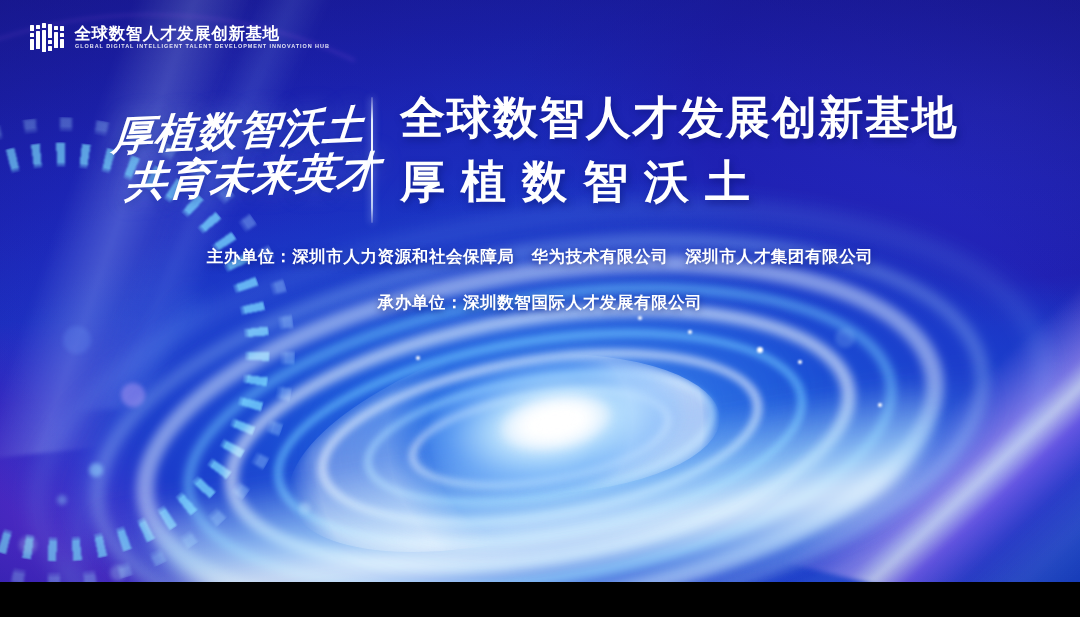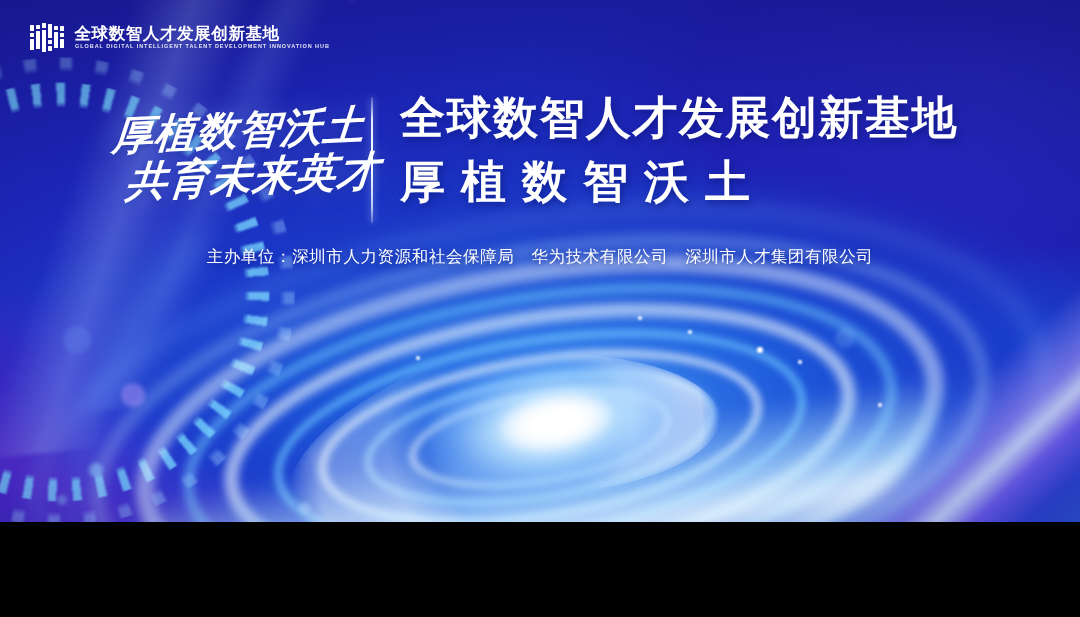--- a/index.html
+++ b/index.html
@@ -3,21 +3,21 @@
 <meta charset="utf-8">
 <style>
   html, body {
     margin: 0;
     padding: 0;
     background: #000;
   }
   #stage {
     position: relative;
     width: 1080px;
-    height: 522px;
+    height: 582px;
     overflow: hidden;
     font-family: "Liberation Sans", "DejaVu Sans", sans-serif;
     background:
       radial-gradient(ellipse 70% 55% at 52% 72%, #1f74e8 0%, #1a55d8 30%, #1b3ccb 55%, transparent 78%),
       radial-gradient(ellipse 60% 45% at 12% 88%, #5a2fd0 0%, #3a25c2 45%, transparent 75%),
       radial-gradient(ellipse 55% 60% at 92% 18%, #2a2bc2 0%, #2222b6 50%, transparent 80%),
       linear-gradient(160deg, #2222b4 0%, #1f28bd 22%, #1b3ac8 48%, #1642cf 70%, #1340c9 100%);
   }
 
   
@@ -353,21 +353,21 @@
 
   
   .org-block {
     position: absolute;
     left: 0; right: 0; top: 248px;
     text-align: center;
   }
   .org-line {
     color: #ffffff;
     font-size: 16.5px;
-    font-weight: normal;
+    font-weight: bold;
     letter-spacing: 0.6px;
     line-height: 1;
     text-shadow: 0 2px 7px rgba(8,20,110,0.6);
     white-space: nowrap;
   }
   .org-line.second { margin-top: 29px; }
   .org-gap { display: inline-block; width: 17px; }
 </style>
 </head>
 <body>
@@ -475,16 +475,17 @@
 
     <div class="divider"></div>
 
     <div class="title-block">
       <div class="title-main">全球数智人才发展创新基地</div>
       <div class="title-sub">厚植数智沃土</div>
     </div>
 
     <div class="org-block">
       <div class="org-line first" id="host-line"><span>主办单位：</span><span>深圳市人力资源和社会保障局</span><span class="org-gap"></span><span>华为技术有限公司</span><span class="org-gap"></span><span>深圳市人才集团有限公司</span></div>
+      <div class="org-line second" id="coorg-line"><span>承办单位：</span><span>深圳数智国际人才发展有限公司</span></div>
     </div>
 
   </div>
 </div>
 
 </body></html>

